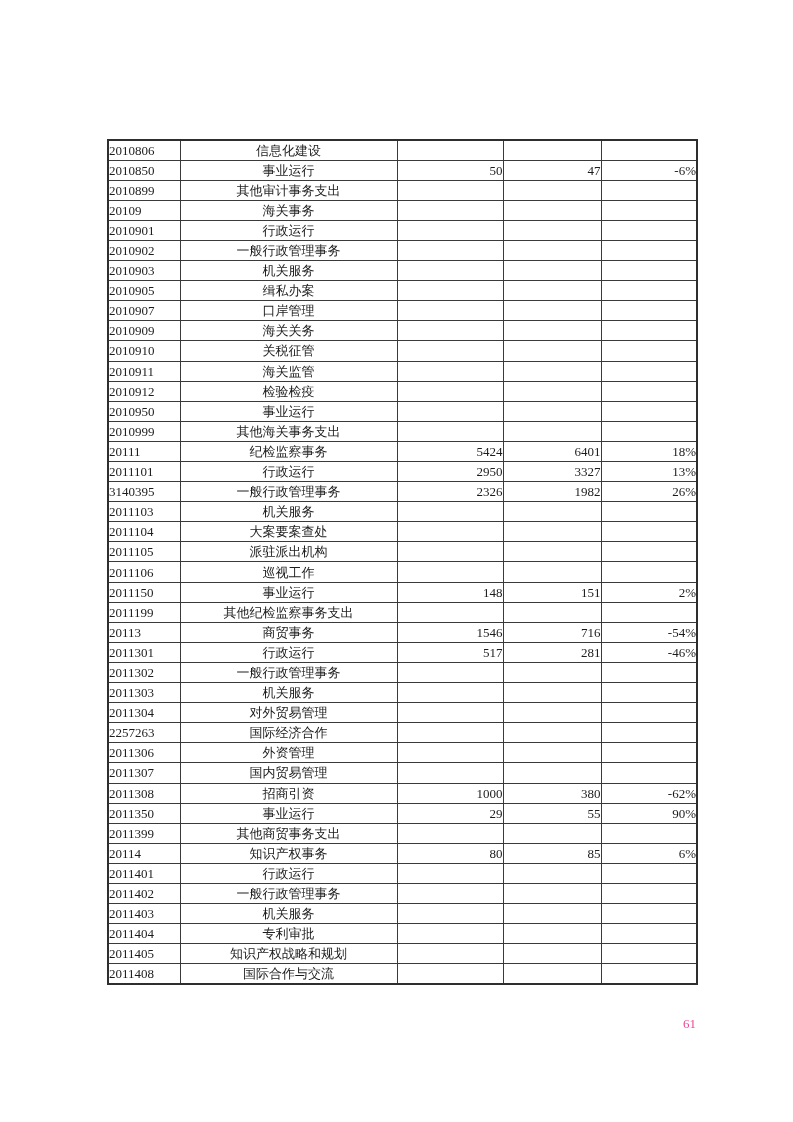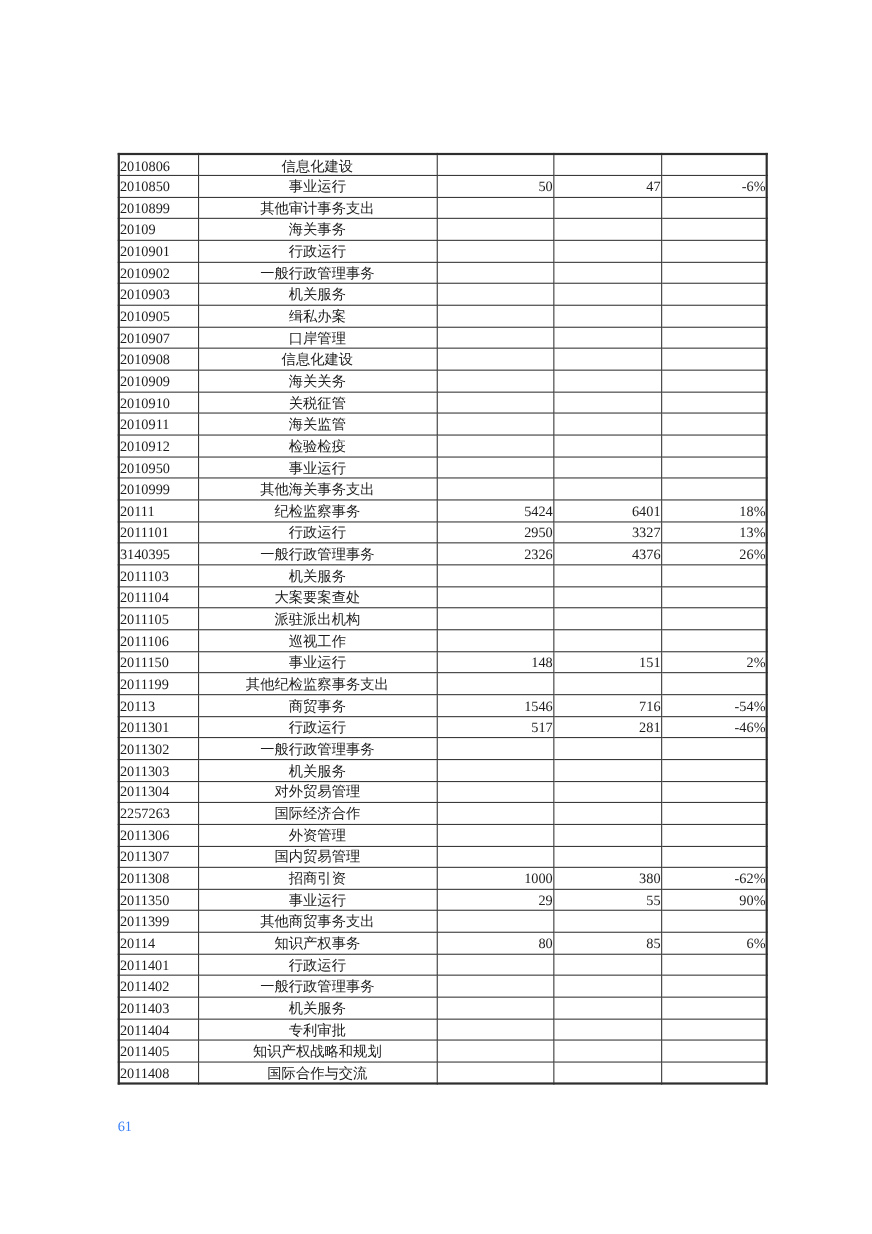--- a/index.html
+++ b/index.html
@@ -37,23 +37,23 @@
   }
   table.budget tr { height: 19.67px; }
   td.c-code  { padding-left: 10px; text-align: left; margin-top: 48px; }
   td.c-name  { padding-left: 10px; text-align: center; }
   td.c-num   { padding-right: 9px; text-align: right; }
   .page-number {
     position: absolute;
     left: 107px;
     top: 1016px;
     width: 589px;
-    text-align: left;
+    text-align: right;
     font-size: 13px;
-    color: #3b82f6;
+    color: #ec4899;
   }
 </style>
 </head>
 <body>
 
 <div class="page">
 
   <table class="budget">
     <colgroup>
       <col style="width:72px">
@@ -120,27 +120,20 @@
           <td class="c c-num"></td>
         </tr>
         <tr>
           <td class="c c-code">2010907</td>
           <td class="c c-name">口岸管理</td>
           <td class="c c-num"></td>
           <td class="c c-num"></td>
           <td class="c c-num"></td>
         </tr>
         <tr>
-          <td class="c c-code">2010908</td>
-          <td class="c c-name">信息化建设</td>
-          <td class="c c-num"></td>
-          <td class="c c-num"></td>
-          <td class="c c-num"></td>
-        </tr>
-        <tr>
           <td class="c c-code">2010909</td>
           <td class="c c-name">海关关务</td>
           <td class="c c-num"></td>
           <td class="c c-num"></td>
           <td class="c c-num"></td>
         </tr>
         <tr>
           <td class="c c-code">2010910</td>
           <td class="c c-name">关税征管</td>
           <td class="c c-num"></td>
@@ -186,21 +179,21 @@
           <td class="c c-code">2011101</td>
           <td class="c c-name">行政运行</td>
           <td class="c c-num">2950</td>
           <td class="c c-num">3327</td>
           <td class="c c-num">13%</td>
         </tr>
         <tr>
           <td class="c c-code">3140395</td>
           <td class="c c-name">一般行政管理事务</td>
           <td class="c c-num">2326</td>
-          <td class="c c-num">4376</td>
+          <td class="c c-num">1982</td>
           <td class="c c-num">26%</td>
         </tr>
         <tr>
           <td class="c c-code">2011103</td>
           <td class="c c-name">机关服务</td>
           <td class="c c-num"></td>
           <td class="c c-num"></td>
           <td class="c c-num"></td>
         </tr>
         <tr>

